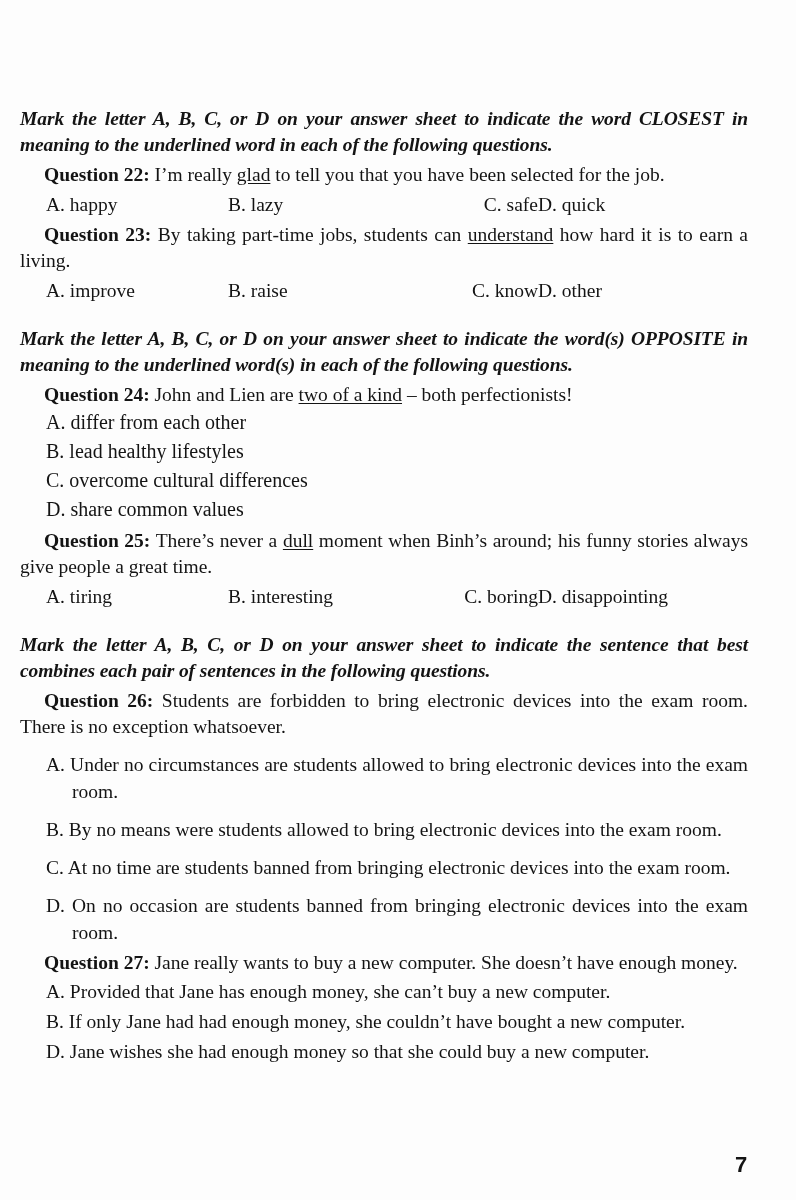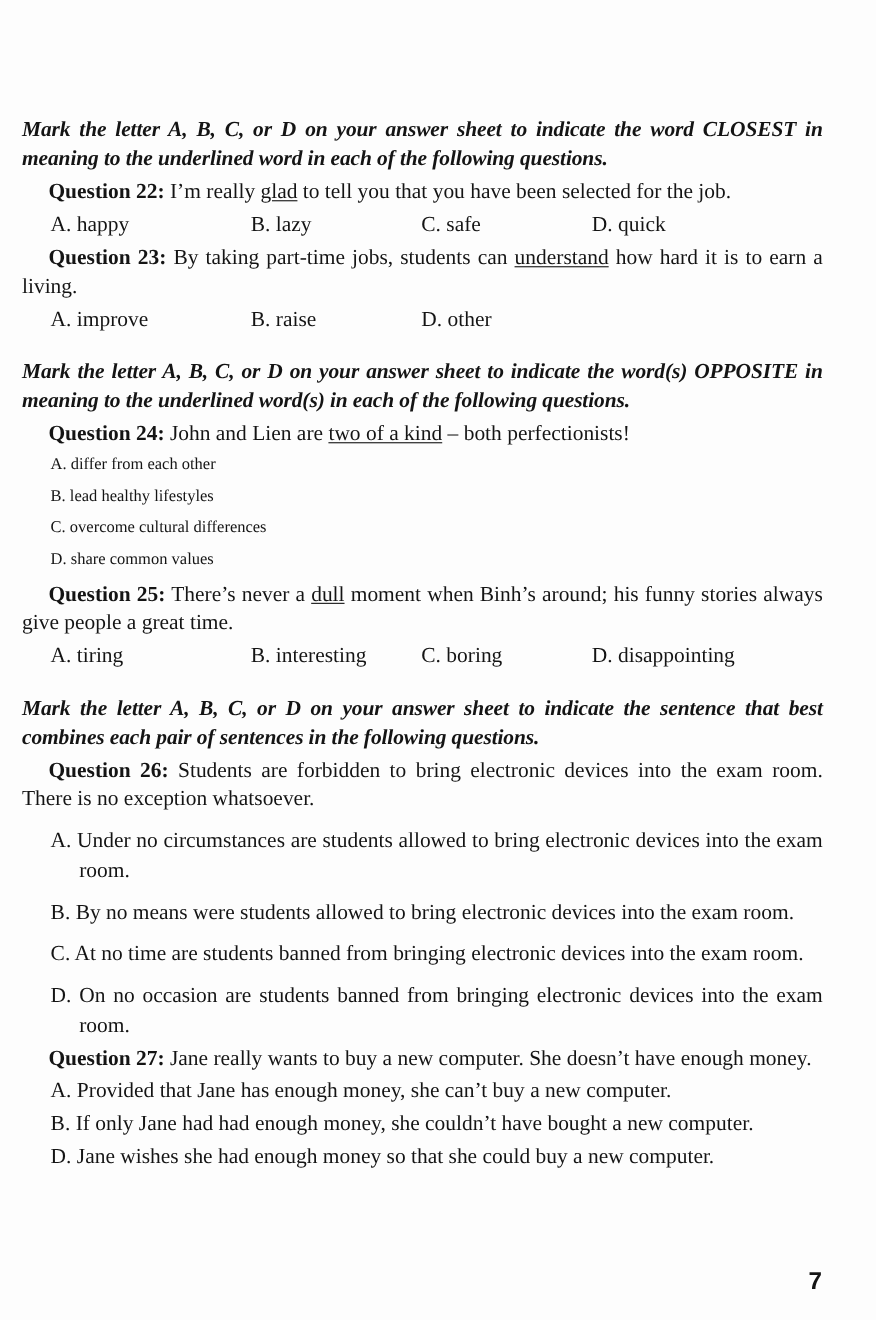--- a/index.html
+++ b/index.html
@@ -13,22 +13,22 @@
     font-style: italic; font-weight: bold; font-size: 19.5px; line-height: 26px;
     text-align: justify; letter-spacing: -0.1px;
   }
   .q { font-size: 19.5px; line-height: 26px; margin-top: 4px; text-align: justify; }
   .q .qlabel { font-weight: bold; margin-left: 24px; }
   .u { text-decoration: underline; text-underline-offset: 2px; }
   .opts-row { display: flex; font-size: 19.5px; line-height: 26px; margin: 4px 0 0 26px; }
   .opts-row .opt { display: block; }
   .opts-row .c0 { width: 182px; }
   .opts-row .c1 { width: 155px; }
-  .opts-row .c2 { width: 155px; }
-  .opts-col { margin-left: 26px; font-size: 15px; line-height: 29px; }
+  .opts-row .c2 { width: 155px; text-align: right; }
+  .opts-col { margin-left: 26px; font-size: 20px; line-height: 29px; }
   .opts-long { margin-left: 26px; font-size: 19.5px; line-height: 27px; }
   .opts-long .opt { padding-left: 26px; text-indent: -26px; text-align: justify; margin-top: 11px; }
   .opts-tight .opt { margin-top: 1px; line-height: 29px; }
   .section-gap { margin-top: 22px; }
   .page-num {
     position: absolute; left: 735px; top: 1152px;
     font-family: "Liberation Sans", "DejaVu Sans", sans-serif; font-weight: bold; font-size: 22px;
   }
 </style>
 </head>
@@ -48,20 +48,21 @@
       <span class="opt c2">C. safe</span>
       <span class="opt">D. quick</span>
     </div>
 
     <div class="q">
       <span class="qlabel">Question 23:</span><span> By taking part-time jobs, students can </span><span class="u">understand</span><span> how hard it is to earn a living.</span>
     </div>
     <div class="opts-row">
       <span class="opt c0">A. improve</span>
       <span class="opt c1">B. raise</span>
+      <span class="opt c2">C. know</span>
       <span class="opt">D. other</span>
     </div>
   </div>
 
   <div class="section-gap">
     <div class="instr">Mark the letter A, B, C, or D on your answer sheet to indicate the word(s) OPPOSITE in meaning to the underlined word(s) in each of the following questions.</div>
 
     <div class="q">
       <span class="qlabel">Question 24:</span><span> John and Lien are </span><span class="u">two of a kind</span><span> – both perfectionists!</span>
     </div>

